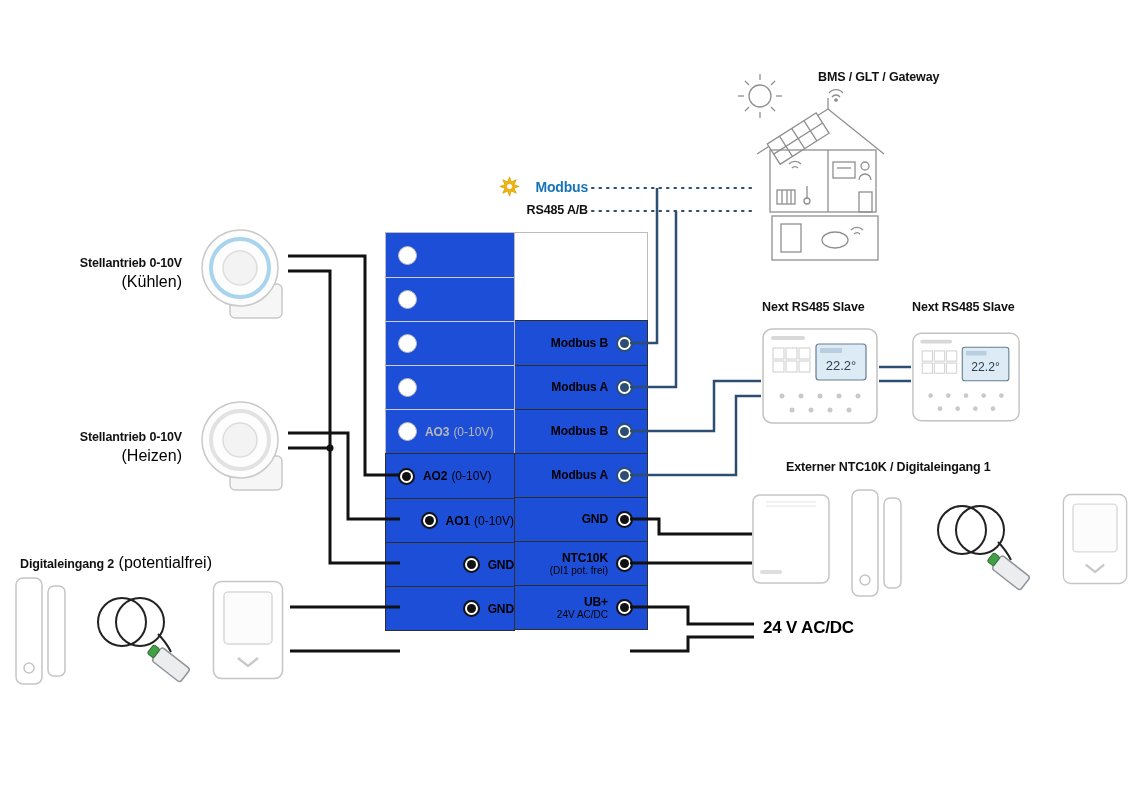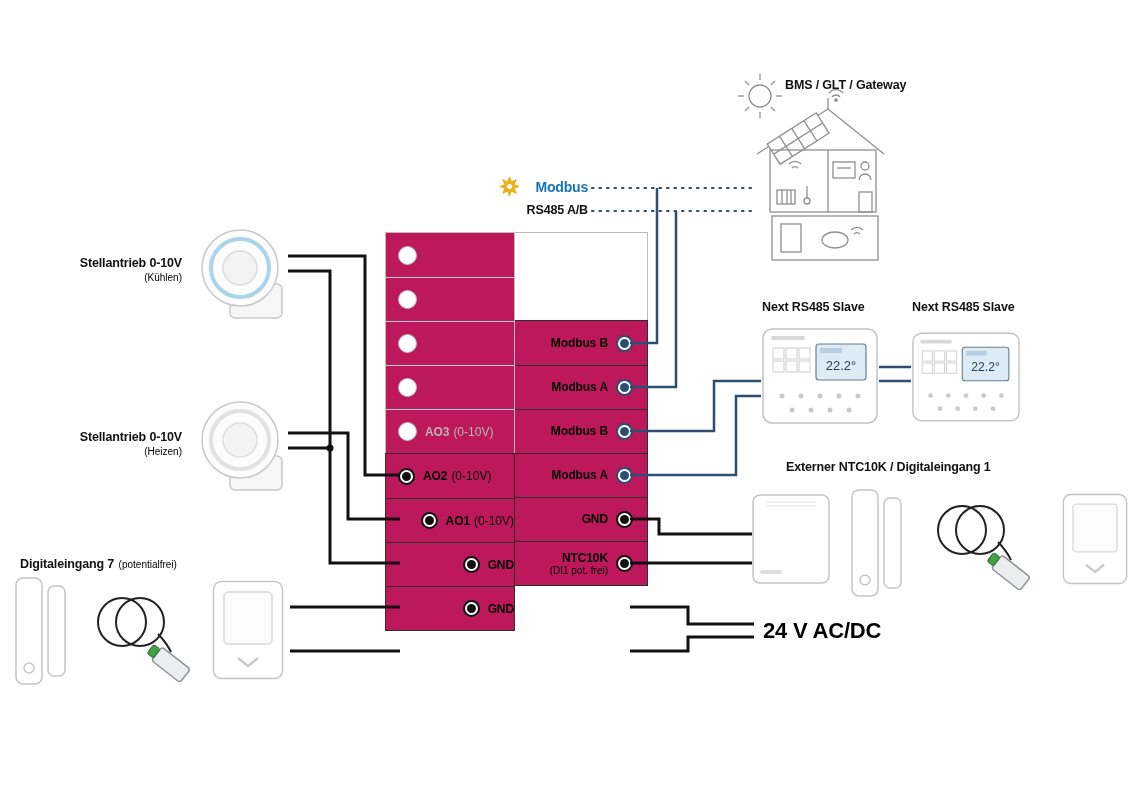--- a/index.html
+++ b/index.html
@@ -1,26 +1,26 @@
 <!DOCTYPE html>
 <html><head>
 <meta charset="utf-8">
 <style>
   * { box-sizing: border-box; margin: 0; padding: 0; }
   body { font-family: "Liberation Sans", sans-serif; background: #fff; }
   .canvas { position: relative; width: 1132px; height: 800px; background: #fff; overflow: hidden; }
   .abs { position: absolute; }
   .lbl { color: #111; letter-spacing: -0.15px; font-size: 12.5px; font-weight: bold; }
-  .sub-lbl { font-weight: normal; font-size: 10px; }
+  .sub-lbl { font-weight: normal; font-size: 16px; }
 
   
   .tcol { position: absolute; top: 232px; background: #fff; }
   .tseg.light { border: 1px solid #bcbcbc; border-bottom: none; }
   .tseg.dark { border: 1.5px solid #2e2e2e; }
-  .trow { height: 44px; display: flex; align-items: center; background: #be185d; }
+  .trow { height: 44px; display: flex; align-items: center; background: #1d4ed8; }
   .tseg.light .trow + .trow { border-top: 1px solid #cfcfcf; }
   .tseg.dark .trow + .trow { border-top: 1.5px solid #2e2e2e; justify-content: flex-end; }
   .lrow { padding-left: 12px; }
   .rrow { padding-right: 14px; justify-content: flex-end; }
 
   .term { flex: none; width: 17px; height: 17px; border: 2px solid #111; border-radius: 50%;
           display: flex; align-items: center; justify-content: center; background: #fff; }
   .term .pin { width: 9px; height: 9px; border-radius: 50%; background: #111; }
   .term.navy { border-color: #2d4e70; } .term.navy .pin { background: #2d4e70; }
   .term.empty { width: 19px; height: 19px; border: 1.5px solid #b9b9b9; }
@@ -29,26 +29,26 @@
   .tdetail { font-size: 12px; margin-left: 4px; white-space: nowrap; }
   .disabled-txt { color: #b8b8b8; }
   .rtext { display: flex; flex-direction: column; align-items: flex-end; justify-content: center; margin-right: 8px; }
   .rmain { font-weight: bold; font-size: 12px; line-height: 1.2; letter-spacing: -0.1px; white-space: nowrap; }
   .rsub { font-size: 10px; line-height: 1.15; white-space: nowrap; }
 
   
   .modbus-logo { left: 452px; top: 176px; width: 136px; display: flex; align-items: center; justify-content: flex-end; gap: 16px; }
   .modbus-text { color: #1673b8; font-weight: bold; font-size: 14px; letter-spacing: -0.2px; }
   .rs485 { left: 452px; top: 203px; width: 136px; text-align: right; }
-  .bms { left: 785px; top: 70px; margin-top: 8px; }
+  .bms { left: 818px; top: 70px; }
 
   .slave1-lbl { left: 762px; top: 300px; }
   .slave2-lbl { left: 912px; top: 300px; }
   .ext-lbl { left: 762px; top: 460px; padding-left: 24px; }
-  .power-lbl { left: 763px; top: 618px; font-size: 22px; font-weight: bold; letter-spacing: -0.2px; }
+  .power-lbl { left: 763px; top: 618px; font-size: 17px; font-weight: bold; letter-spacing: -0.2px; }
 
   .act-lbl { width: 124px; text-align: right; line-height: 1.25; }
   .di2-lbl { left: 20px; top: 554px; }
 
   svg text { font-family: "Liberation Sans", sans-serif; }
   .wires { pointer-events: none; }
 </style>
 </head>
 <body>
 
@@ -135,21 +135,21 @@
 
   <div class="abs act-lbl" style="left:58px; top:256px;">
     <div class="lbl">Stellantrieb 0-10V</div>
     <div class="sub-lbl">(Kühlen)</div>
   </div>
   <div class="abs act-lbl" style="left:58px; top:430px;">
     <div class="lbl">Stellantrieb 0-10V</div>
     <div class="sub-lbl">(Heizen)</div>
   </div>
   <div class="abs di2-lbl">
-    <span class="lbl">Digitaleingang 7</span>
+    <span class="lbl">Digitaleingang 2</span>
     <span class="sub-lbl">(potentialfrei)</span>
   </div>
 
   <svg class="abs" style="left:196px; top:226px;" width="92" height="96" viewBox="0 0 92 96">
     <rect x="34" y="58" width="52" height="34" rx="5" fill="#f6f6f6" stroke="#c9c9c9" stroke-width="1.5"></rect>
     <circle cx="44" cy="42" r="38" fill="#fdfdfd" stroke="#c9c9c9" stroke-width="1.5"></circle>
     <circle cx="44" cy="42" r="29" fill="none" stroke="#a8d4ee" stroke-width="4"></circle>
     <circle cx="44" cy="42" r="17" fill="#f3f3f3" stroke="#ddd" stroke-width="1.5"></circle>
   </svg>
   <svg class="abs" style="left:196px; top:398px;" width="92" height="96" viewBox="0 0 92 96">
@@ -271,20 +271,29 @@
             <span class="rmain">GND</span>
           </span>
         <span class="term">
             <span class="pin"></span>
           </span>
       </div>
       <div class="trow rrow">
         <span class="rtext">
           <span class="rmain">NTC10K</span>
           <span class="rsub">(DI1 pot. frei)</span>
+        </span>
+        <span class="term">
+            <span class="pin"></span>
+          </span>
+      </div>
+      <div class="trow rrow">
+        <span class="rtext">
+          <span class="rmain">UB+</span>
+          <span class="rsub">24V AC/DC</span>
         </span>
         <span class="term">
             <span class="pin"></span>
           </span>
       </div>
     </div>
   </div>
 
   <div class="abs slave1-lbl lbl">Next RS485 Slave</div>
   <div class="abs slave2-lbl lbl">Next RS485 Slave</div>

